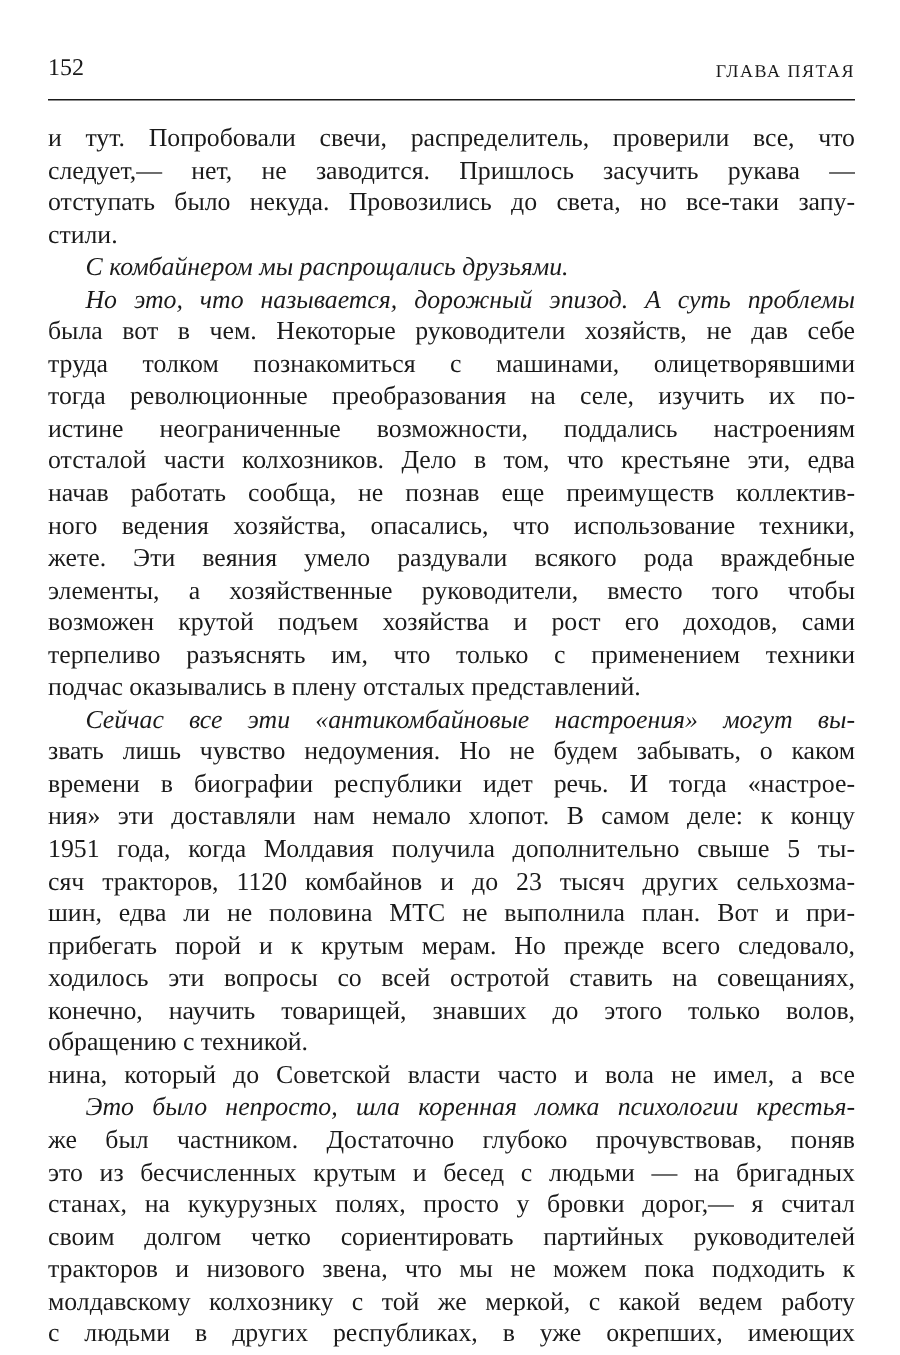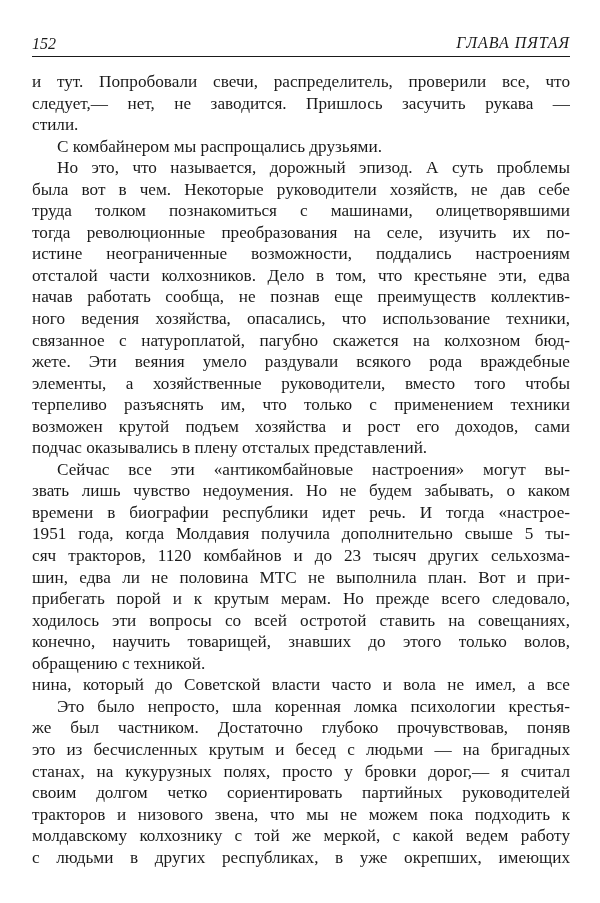--- a/index.html
+++ b/index.html
@@ -3,60 +3,61 @@
 <meta charset="utf-8">
 <style>
   html, body { margin: 0; padding: 0; background: #ffffff; }
   body {
     width: 600px; height: 903px; overflow: hidden; position: relative;
     font-family: "Liberation Serif", "DejaVu Serif", serif;
     color: #1a1a1a;
   }
   .page { position: absolute; left: 32px; top: 36px; width: 538px; }
   .header {
-    display: flex; justify-content: space-between; 
-    height: 18px; border-bottom: 1.5px solid #1a1a1a; padding-bottom: 2px; font-style: italic;
+    display: flex; justify-content: space-between; align-items: flex-end;
+    height: 18px; border-bottom: 1.5px solid #1a1a1a; padding-bottom: 12px;
   }
   .page-num { font-size: 16px; line-height: 16px; }
-  .running-head { font-size: 16px; letter-spacing: 1px; line-height: 14px; }
+  .running-head { font-size: 12px; letter-spacing: 1px; line-height: 14px; }
   .body-text { margin-top: 14px; font-size: 17.2px; line-height: 21.55px; }
   .line { display: block; white-space: nowrap; text-align: justify; text-align-last: justify; height: 21.55px; overflow: hidden; }
   .line.last { text-align-last: left; }
-  .line.indent { padding-left: 25px; }
+  .line.indent { padding-left: 25px; font-style: italic; }
 </style>
 </head>
 <body>
 
 <div class="page">
   <div class="header">
     <span class="page-num">152</span>
     <span class="running-head">ГЛАВА ПЯТАЯ</span>
   </div>
   <div class="body-text" id="body-text">
       <span class="line">и тут. Попробовали свечи, распределитель, проверили все, что</span>
       <span class="line">следует,— нет, не заводится. Пришлось засучить рукава —</span>
+      <span class="line">отступать было некуда. Провозились до света, но все-таки запу-</span>
       <span class="line last">стили.</span>
       <span class="line indent last">С комбайнером мы распрощались друзьями.</span>
       <span class="line indent">Но это, что называется, дорожный эпизод. А суть проблемы</span>
       <span class="line">была вот в чем. Некоторые руководители хозяйств, не дав себе</span>
       <span class="line">труда толком познакомиться с машинами, олицетворявшими</span>
       <span class="line">тогда революционные преобразования на селе, изучить их по-</span>
       <span class="line">истине неограниченные возможности, поддались настроениям</span>
       <span class="line">отсталой части колхозников. Дело в том, что крестьяне эти, едва</span>
       <span class="line">начав работать сообща, не познав еще преимуществ коллектив-</span>
       <span class="line">ного ведения хозяйства, опасались, что использование техники,</span>
-      <span class="line">связанное с натуроплатой, пагубно скажется на колхозном бюд-</span>
       <span class="line">жете. Эти веяния умело раздували всякого рода враждебные</span>
       <span class="line">элементы, а хозяйственные руководители, вместо того чтобы</span>
+      <span class="line">возможен крутой подъем хозяйства и рост его доходов, сами</span>
       <span class="line">терпеливо разъяснять им, что только с применением техники</span>
-      <span class="line">возможен крутой подъем хозяйства и рост его доходов, сами</span>
       <span class="line last">подчас оказывались в плену отсталых представлений.</span>
       <span class="line indent">Сейчас все эти «антикомбайновые настроения» могут вы-</span>
       <span class="line">звать лишь чувство недоумения. Но не будем забывать, о каком</span>
       <span class="line">времени в биографии республики идет речь. И тогда «настрое-</span>
+      <span class="line">ния» эти доставляли нам немало хлопот. В самом деле: к концу</span>
       <span class="line">1951 года, когда Молдавия получила дополнительно свыше 5 ты-</span>
       <span class="line">сяч тракторов, 1120 комбайнов и до 23 тысяч других сельхозма-</span>
       <span class="line">шин, едва ли не половина МТС не выполнила план. Вот и при-</span>
       <span class="line">прибегать порой и к крутым мерам. Но прежде всего следовало,</span>
       <span class="line">ходилось эти вопросы со всей остротой ставить на совещаниях,</span>
       <span class="line">конечно, научить товарищей, знавших до этого только волов,</span>
       <span class="line last">обращению с техникой.</span>
       <span class="line">нина, который до Советской власти часто и вола не имел, а все</span>
       <span class="line indent">Это было непросто, шла коренная ломка психологии крестья-</span>
       <span class="line">же был частником. Достаточно глубоко прочувствовав, поняв</span>

